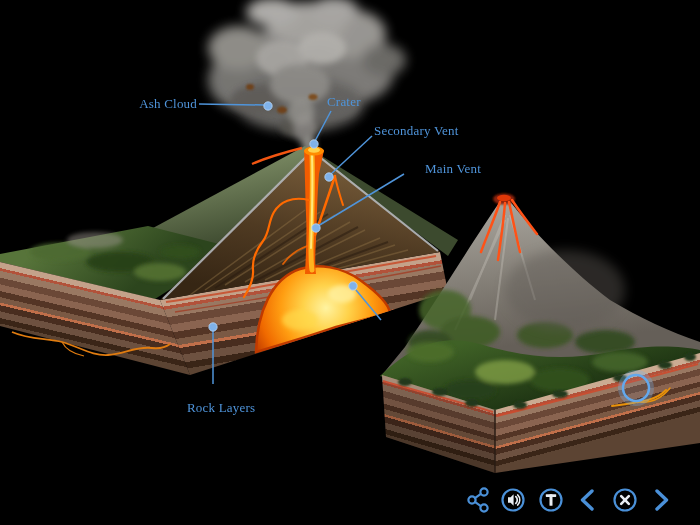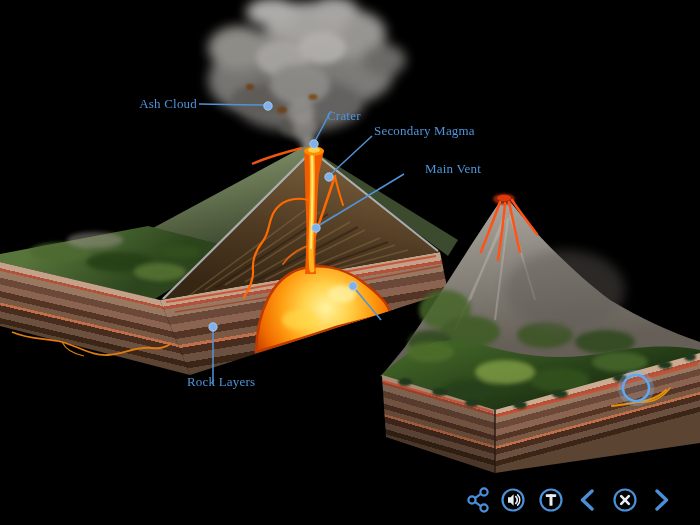--- a/index.html
+++ b/index.html
@@ -362,24 +362,24 @@
     <circle cx="268" cy="106" r="4.2"></circle>
     <circle cx="314" cy="144" r="4.2"></circle>
     <circle cx="329" cy="177" r="4.2"></circle>
     <circle cx="316" cy="228" r="4.2"></circle>
     <circle cx="353" cy="286" r="4.2"></circle>
     <circle cx="213" cy="327" r="4.2"></circle>
   </g>
 </svg>
 
 <div class="label ra" style="left:131px;top:96px;width:66px">Ash Cloud</div>
-<div class="label" style="left:327px;top:108px">Crater</div>
-<div class="label" style="left:374px;top:123px">Secondary Magma</div>
+<div class="label" style="left:327px;top:94px">Crater</div>
+<div class="label" style="left:374px;top:123px">Secondary Vent</div>
 <div class="label" style="left:425px;top:161px">Main Vent</div>
-<div class="label" style="left:187px;top:374px">Rock Layers</div>
+<div class="label" style="left:187px;top:400px">Rock Layers</div>
 
 <div class="toolbar">
 
   <button class="tb" style="left:462px;top:484px" title="share">
     <svg width="32" height="32" viewBox="0 0 32 32">
       <g stroke="var(--icon-blue,#4A90D8)" stroke-width="2.2" fill="none">
         <line x1="12.2" y1="14.6" x2="19.2" y2="9.6"></line>
         <line x1="12.2" y1="17.4" x2="19.2" y2="22.4"></line>
         <circle cx="10" cy="16" r="3.6"></circle>
         <circle cx="22" cy="8" r="3.6"></circle>

